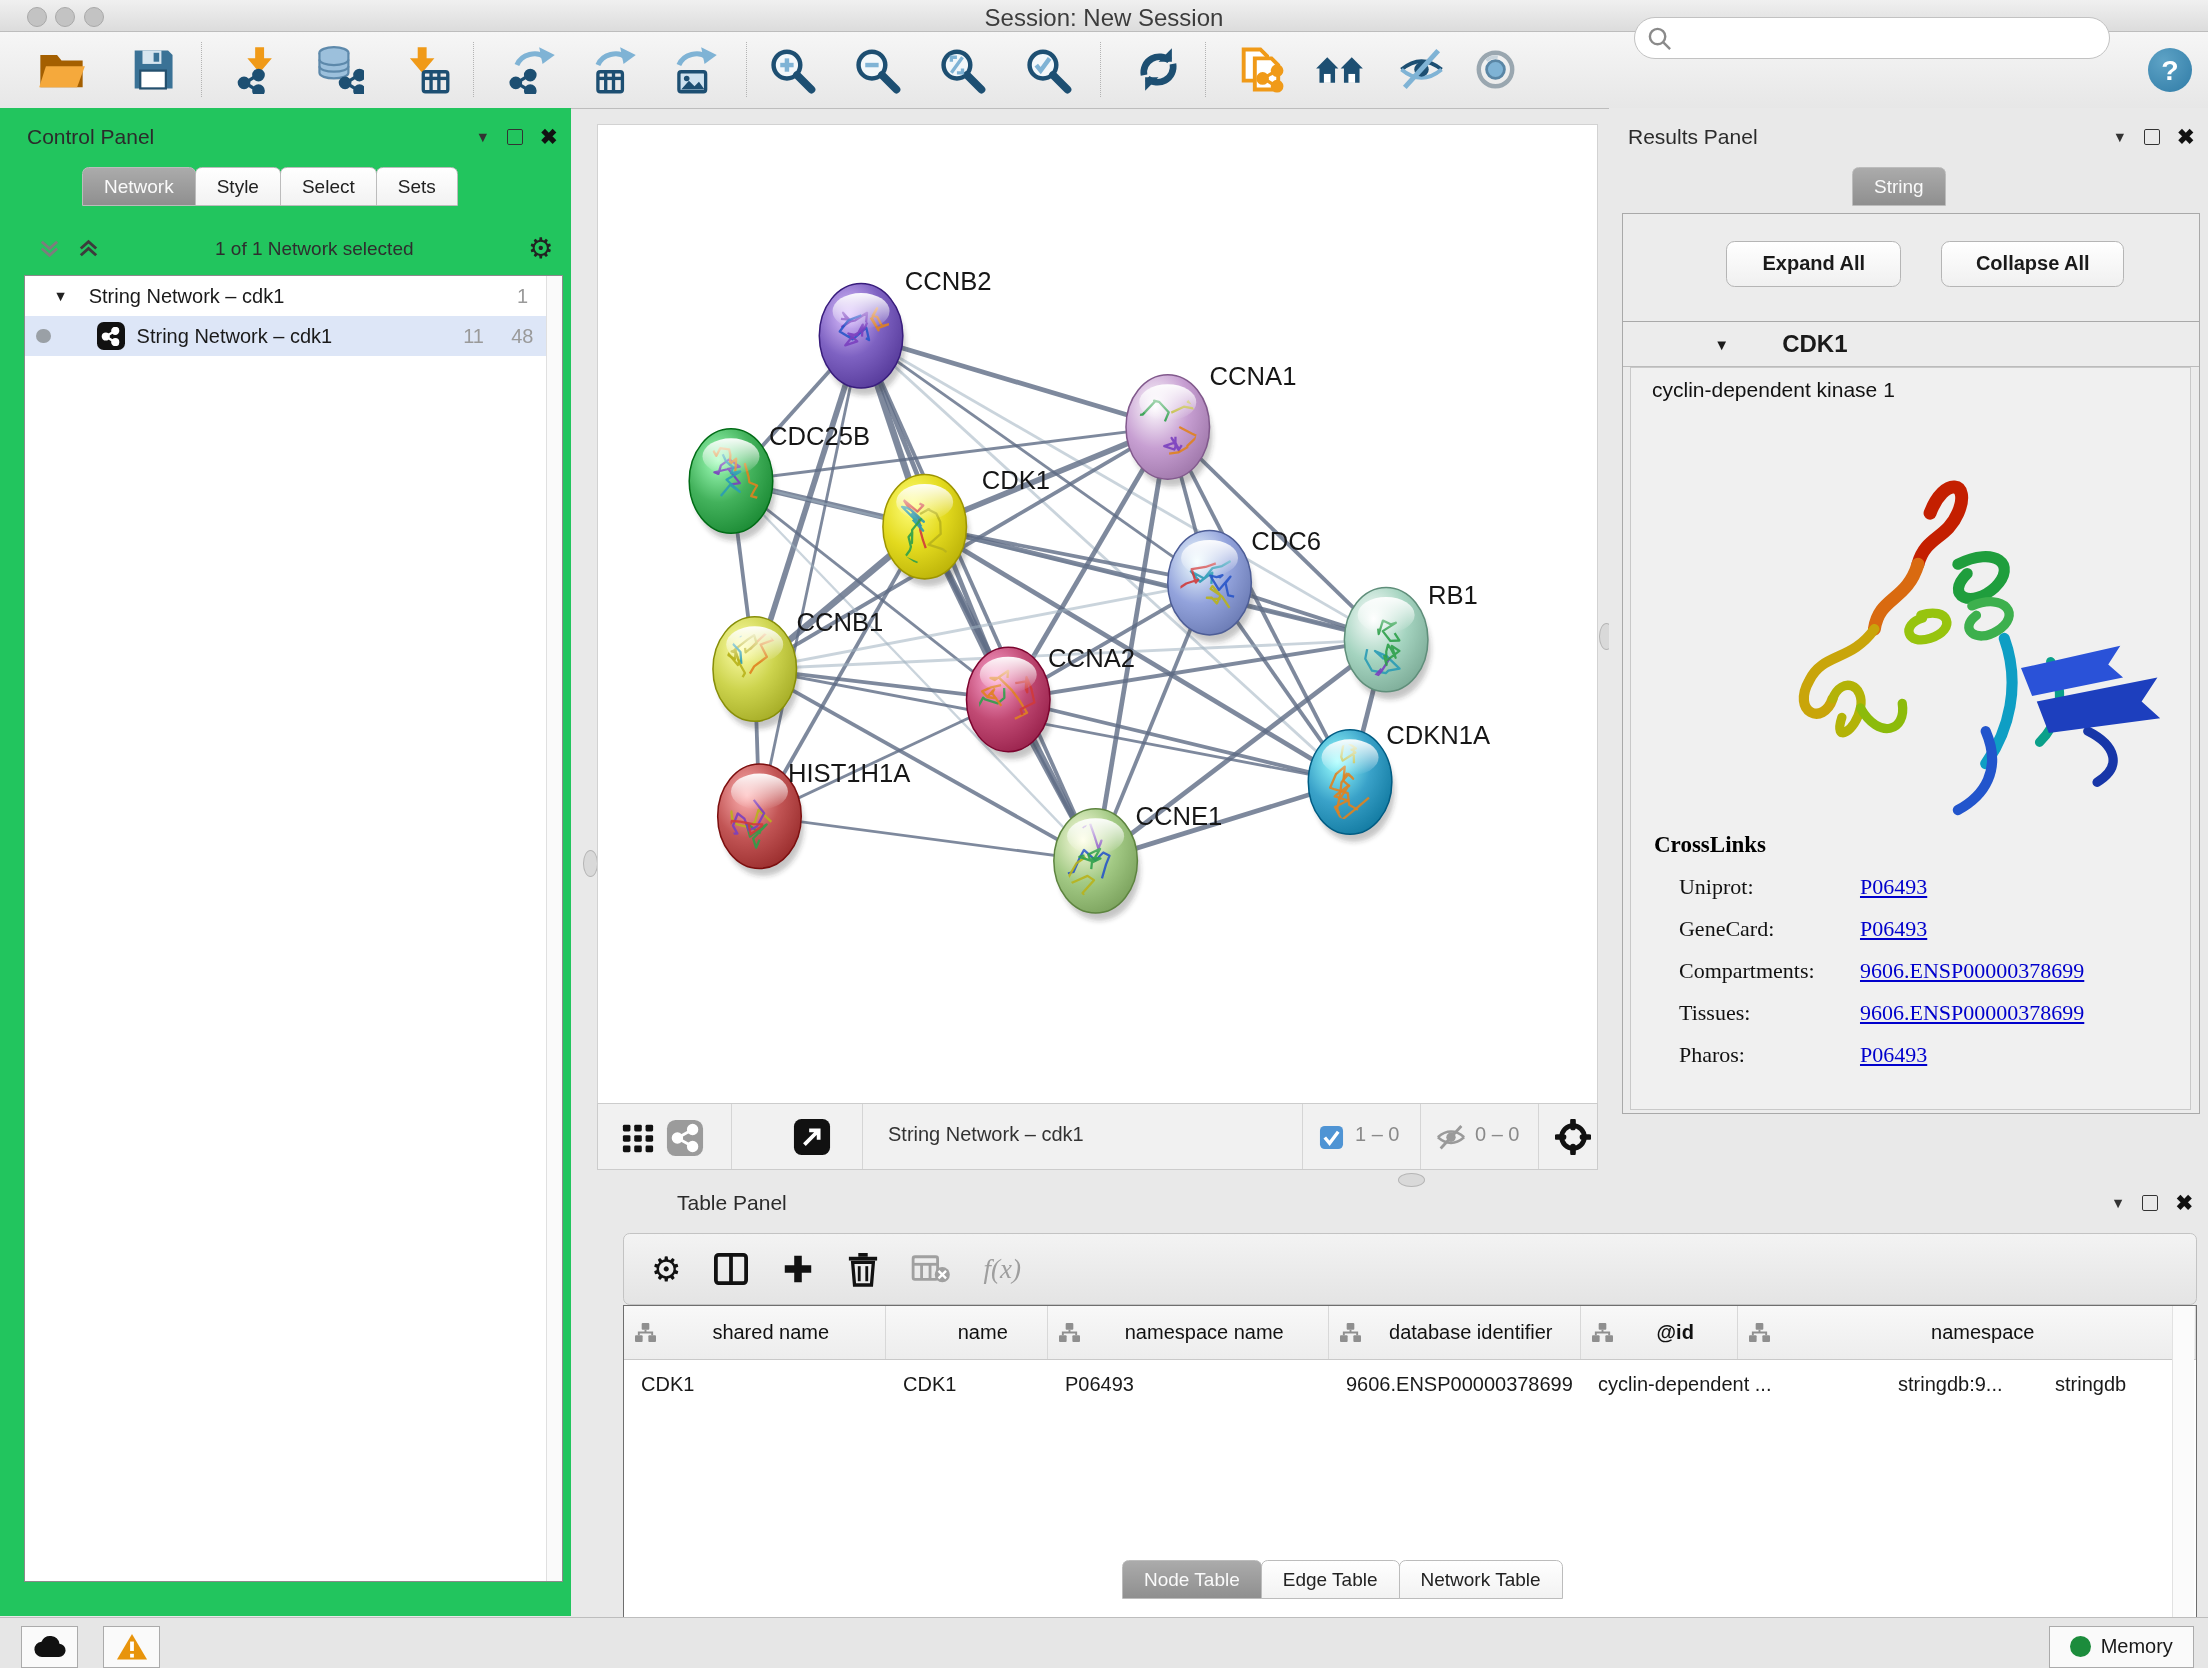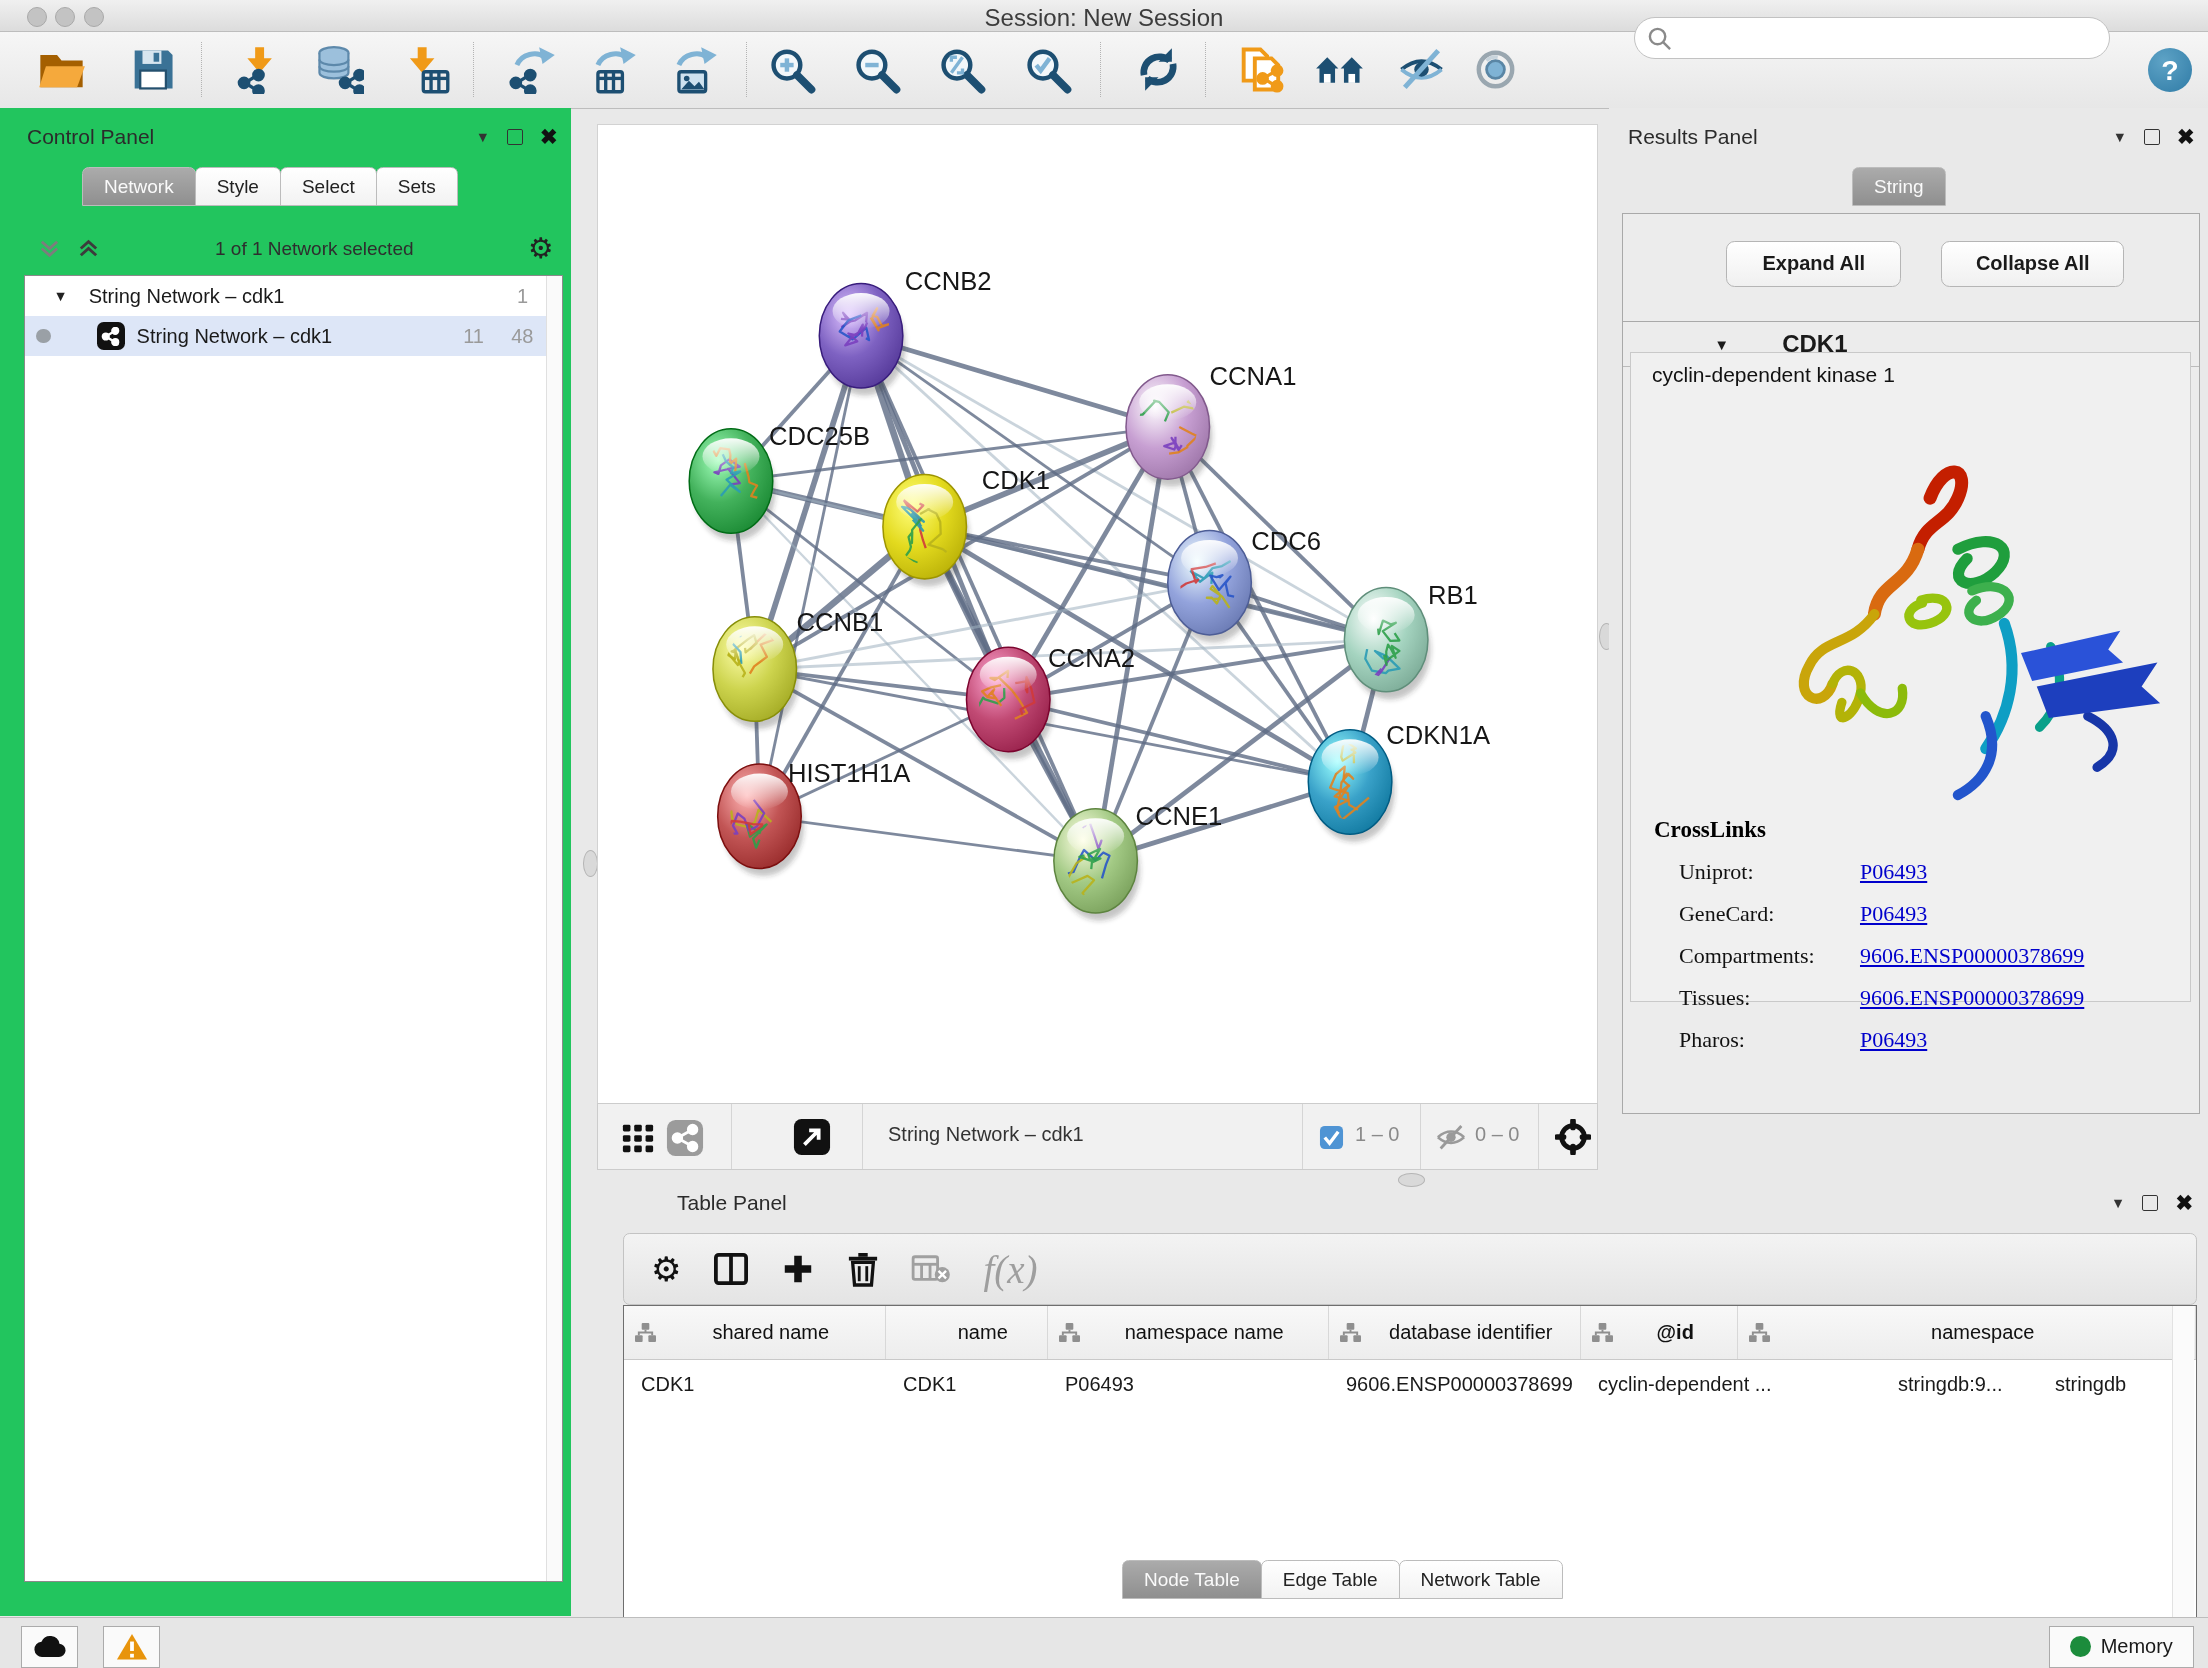--- a/index.html
+++ b/index.html
@@ -68,37 +68,37 @@
   #rp-head{position:absolute;left:19px;top:17px;right:13.3px;display:flex;justify-content:space-between;}
   #rp-tab{position:absolute;left:243px;top:59px;}
   #rp-box1{position:absolute;left:13.3px;top:105px;width:576px;height:108px;background:#ececec;
     border:1px solid #a9a9a9;font-weight:bold;}
   .rp-btn{position:absolute;top:27px;height:44px;background:linear-gradient(#ffffff,#f0f0f0);
     border:1px solid #b5b5b5;border-radius:8.6px;font-size:20px;text-align:center;line-height:42px;cursor:pointer;}
   #rp-box2{position:absolute;left:13.3px;top:213px;width:576px;height:791px;background:#ececec;
     border:1px solid #a9a9a9;}
   #rp-sec-head{position:absolute;left:0;top:0;width:100%;height:44px;border-bottom:1px solid #bbb;
     display:flex;align-items:center;}
-  #rp-card{position:absolute;left:6.7px;top:30px;width:561px;height:650px;background:#f0f0f0;
+  #rp-card{position:absolute;left:6.7px;top:45px;width:561px;height:743px;background:#f0f0f0;
     border:1px solid #c9c9c9;box-sizing:border-box;}
   #rp-desc{position:absolute;left:21px;top:9.5px;font-size:21px;color:#111;}
   #protein-svg{position:absolute;left:19px;top:57px;}
   #crosslinks{position:absolute;left:23px;top:464px;font-family:"Liberation Serif",serif;}
   #crosslinks .xl-head{font-size:23px;font-weight:bold;color:#000;}
   .xl-row{display:flex;margin-top:16px;font-size:22px;}
   .xl-label{width:181px;padding-left:25px;color:#111;}
   .xl-link{color:#0000cc;text-decoration:underline;cursor:pointer;}
   
   #table-panel{position:absolute;left:597px;top:1187px;width:1611px;height:430px;background:#e9e9e9;}
   #tp-head{position:absolute;left:80px;top:3.8px;right:15px;display:flex;justify-content:space-between;}
   #tp-toolbar{position:absolute;left:26px;top:46px;width:1574px;height:72px;
     background:linear-gradient(#f3f3f3,#e4e4e4);border:1px solid #c3c3c3;border-radius:6.7px;
     display:flex;align-items:center;box-sizing:border-box;}
   .tp-icon{margin-left:32px;cursor:pointer;display:flex;align-items:center;}
-  #fx-icon{font-family:"Liberation Serif",serif;font-style:italic;font-size:39px;color:#9e9e9e;}
+  #fx-icon{font-family:"Liberation Serif",serif;font-style:italic;font-size:27px;color:#9e9e9e;}
   #tp-table{position:absolute;left:26px;top:118px;width:1574px;height:365px;height:363px;
     background:#fff;border:1.9px solid #6e6e6e;box-sizing:border-box;}
   #tp-cols{display:flex;height:53px;background:linear-gradient(#f8f8f8,#ededed);
     border-bottom:1px solid #c9c9c9;}
   .col{display:flex;align-items:center;border-right:1px solid #d8d8d8;overflow:hidden;
     font-size:20px;color:#111;box-sizing:border-box;padding-left:9.5px;}
   .col .col-label{flex:1;text-align:center;white-space:nowrap;}
   #tp-row{display:flex;height:48px;font-size:20px;align-items:center;}
   .cell{padding-left:17px;white-space:nowrap;overflow:hidden;box-sizing:border-box;}
   #tp-hsb{position:absolute;left:1.9px;bottom:1.9px;width:1549px;height:27px;background:#fbfbfb;

